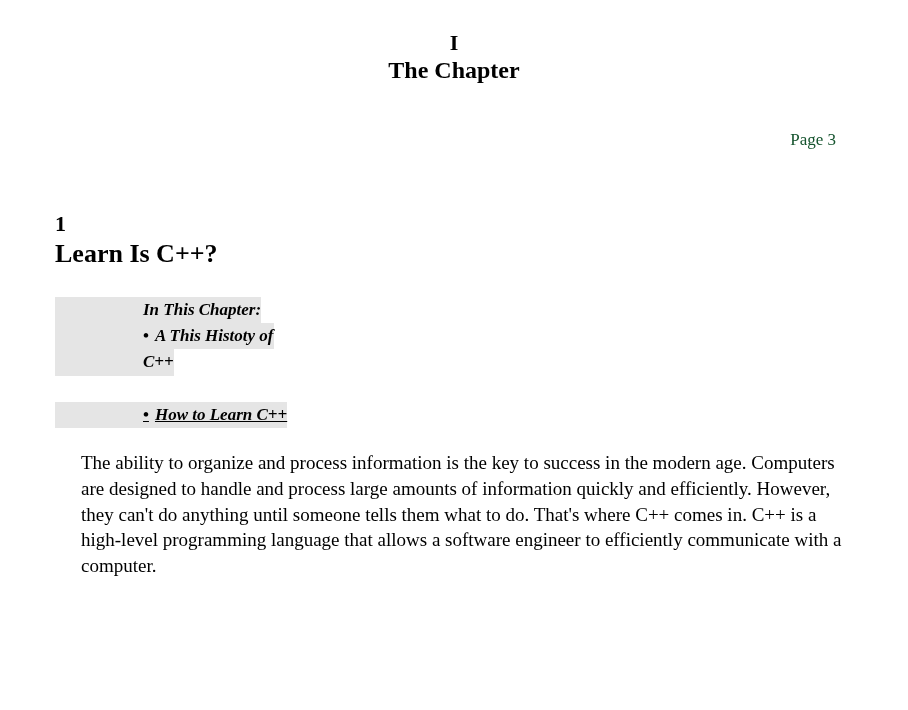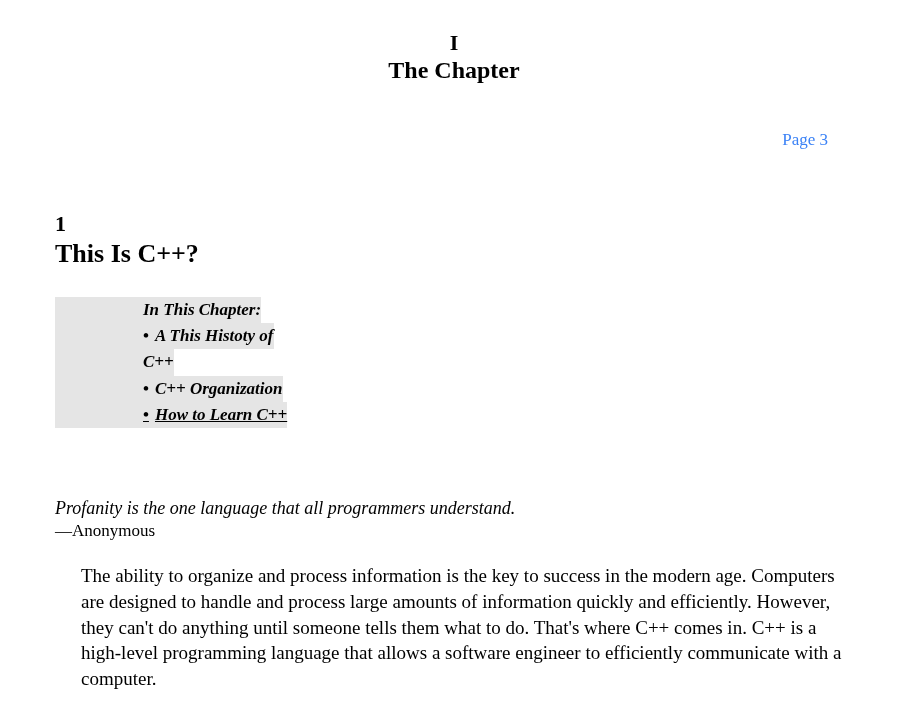--- a/index.html
+++ b/index.html
@@ -25,22 +25,22 @@
       line-height: 1.2;
     }
     .part-title {
       font-size: 24px;
       font-weight: bold;
       line-height: 1.2;
     }
     .page-number {
       position: absolute;
       top: 130px;
-      right: 80px;
-      color: #3b82f6;
+      right: 72px;
+      color: #14532d;
       font-size: 17px;
     }
     .content {
       position: absolute;
       left: 55px;
       top: 210px;
       width: 795px;
     }
     .chapter-number {
       font-size: 22px;
@@ -98,29 +98,25 @@
 
 <div class="part-heading">
   <div class="part-number">I</div>
   <div class="part-title">The Chapter</div>
 </div>
 
 <div class="page-number">Page 3</div>
 
 <div class="content">
   <div class="chapter-number">1</div>
-  <div class="chapter-title">This Is C++?</div>
+  <div class="chapter-title">Learn Is C++?</div>
 
   <div class="sidebar">
     <span class="sidebar-line" style="display:inline-block;"><span>In This Chapter:</span></span><br>
     <span class="sidebar-line" style="display:inline-block;"><span class="bullet">A This Histoty  of</span></span><br>
     <span class="sidebar-line indent" style="display:inline-block;"><span>C++</span></span><br>
-    <span class="sidebar-line" style="display:inline-block;"><span class="bullet">C++ Organization</span></span><br>
+    <br>
     <span class="sidebar-line" style="display:inline-block;text-decoration:underline;"><span class="bullet">How to Learn C++</span></span>
   </div>
 
-  <div class="epigraph">
-    <div class="epigraph-quote">Profanity is the one language that all programmers understand.</div>
-    <div class="epigraph-attr">—Anonymous</div>
-  </div>
 
   <div class="body-text">The ability to organize and process information is the key to success in the modern age. Computers are designed to handle and process large amounts of information quickly and efficiently. However, they can't do anything until someone tells them what to do. That's where C++ comes in. C++ is a high-level programming language that allows a software engineer to efficiently communicate with a computer.</div>
 </div>
 
 </body></html>

